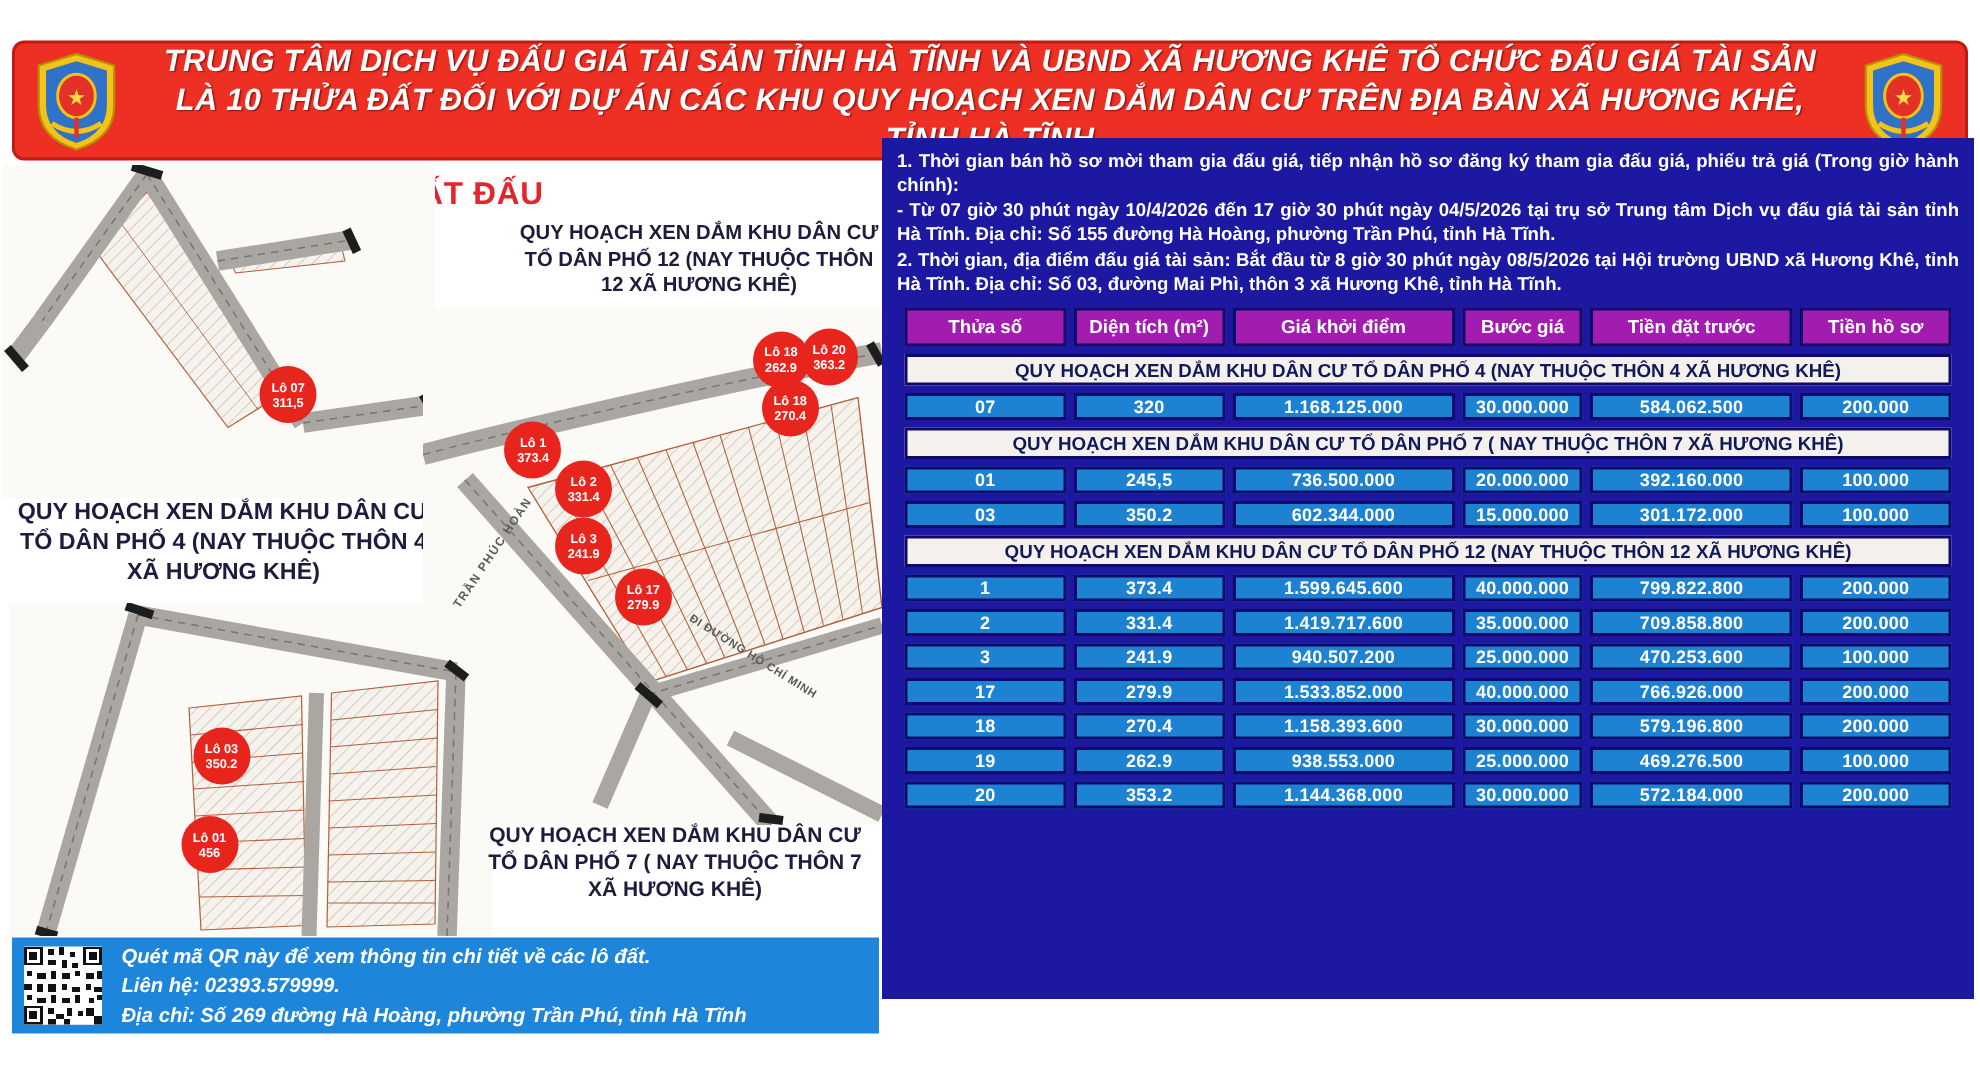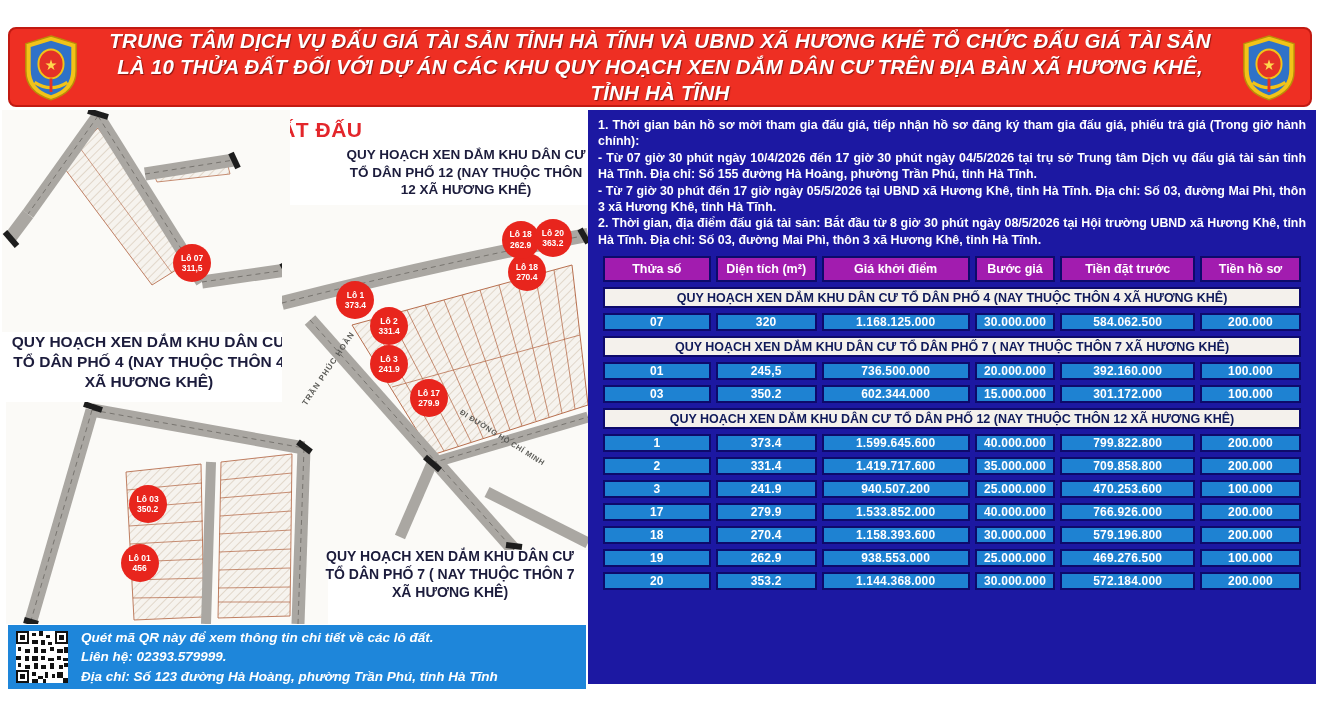--- a/index.html
+++ b/index.html
@@ -35,21 +35,21 @@
   .street-hcm{left:56%;top:66%;font-size:7.5px;transform:rotate(32deg);letter-spacing:.5px;}
 
   
   .contact{position:absolute;left:8px;top:625px;width:578px;height:64px;background:#1e86da;
            display:flex;align-items:center;box-sizing:border-box;padding:4px 8px;}
   .qr{width:52px;height:52px;background:#ffffff;flex:0 0 auto;margin-right:13px;}
   .contact-text{color:#ffffff;font-weight:bold;font-size:13.5px;line-height:1.45;font-style:italic;}
   .contact-text p{margin:0;}
 
   
-  .right-panel{position:absolute;left:588px;top:110px;width:728px;height:574px;background:#1c18a2;
+  .right-panel{position:absolute;left:588px;top:92px;width:728px;height:574px;background:#1c18a2;
                box-sizing:border-box;padding:7px 10px 0 10px;}
   .notice{color:#ffffff;font-weight:bold;font-size:12.4px;line-height:16.4px;text-align:justify;}
   .notice p{margin:0;}
 
   table.auction{width:708px;margin:3px auto 0 auto;border-collapse:separate;border-spacing:5px 5px;
                 table-layout:fixed;}
   table.auction th,table.auction td{border:2px solid #0d0a6b;text-align:center;vertical-align:middle;
                 padding:0 2px;box-sizing:border-box;}
   table.auction th{background:#a21caf;color:#ffffff;font-size:12.5px;font-weight:bold;height:26px;}
   tr.section-row td{background:#f4f1ec;color:#101a5a;font-size:12.5px;font-weight:bold;height:21px;}
@@ -312,29 +312,28 @@
             <rect x="23" y="23" width="3" height="3"></rect>
             <rect x="26" y="26" width="3" height="3"></rect>
           <rect x="9" y="27" width="3" height="2"></rect>
             <rect x="15" y="27" width="2" height="2"></rect>
         </g>
       </svg>
     </span>
     <div class="contact-text">
       <p>Quét mã QR này để xem thông tin chi tiết về các lô đất.</p>
       <p>Liên hệ: 02393.579999.</p>
-      <p>Địa chỉ: Số 123 đường Hà Hoàng, phường Trần Phú, tỉnh Hà Tĩnh</p>
+      <p>Địa chỉ: Số 269 đường Hà Hoàng, phường Trần Phú, tỉnh Hà Tĩnh</p>
     </div>
   </div>
 
   <aside class="right-panel">
     <div class="notice">
       <p>1. Thời gian bán hồ sơ mời tham gia đấu giá, tiếp nhận hồ sơ đăng ký tham gia đấu giá, phiếu trả giá (Trong giờ hành chính):</p>
       <p>- Từ 07 giờ 30 phút ngày 10/4/2026 đến 17 giờ 30 phút ngày 04/5/2026 tại trụ sở Trung tâm Dịch vụ đấu giá tài sản tỉnh Hà Tĩnh. Địa chỉ: Số 155 đường Hà Hoàng, phường Trần Phú, tỉnh Hà Tĩnh.</p>
-      <p>- Từ 7 giờ 30 phút đến 17 giờ ngày 05/5/2026 tại UBND xã Hương Khê, tỉnh Hà Tĩnh. Địa chỉ: Số 03, đường Mai Phì, thôn 3 xã Hương Khê, tỉnh Hà Tĩnh.</p>
       <p>2. Thời gian, địa điểm đấu giá tài sản: Bắt đầu từ 8 giờ 30 phút ngày 08/5/2026 tại Hội trường UBND xã Hương Khê, tỉnh Hà Tĩnh. Địa chỉ: Số 03, đường Mai Phì, thôn 3 xã Hương Khê, tỉnh Hà Tĩnh.</p>
     </div>
 
     <table class="auction">
       <colgroup>
         <col style="width:16%">
           <col style="width:15%">
           <col style="width:22%">
         <col style="width:12%">
           <col style="width:20%">

